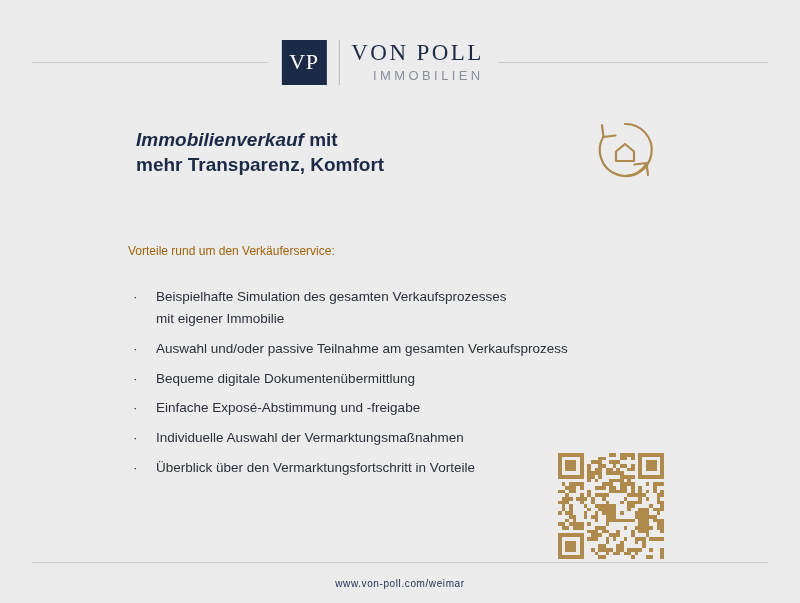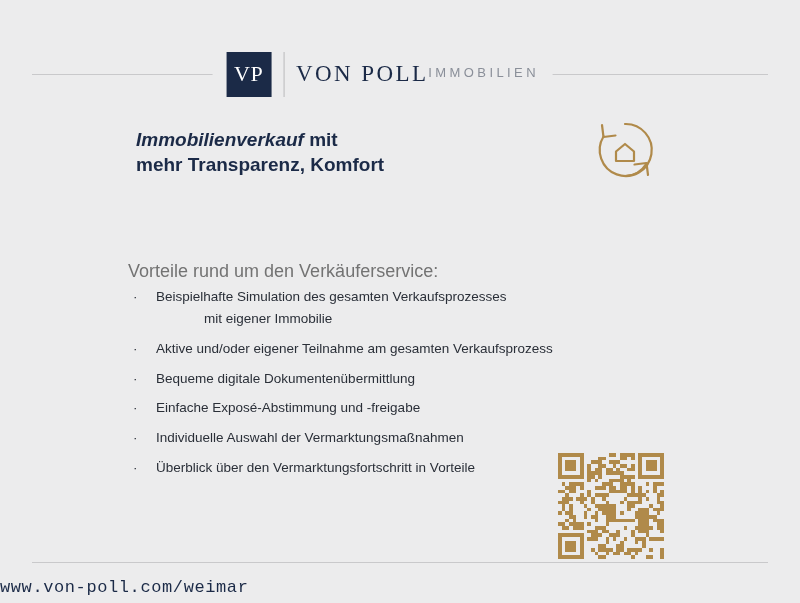--- a/index.html
+++ b/index.html
@@ -11,21 +11,21 @@
     height: 603px;
     background: #ececed;
     font-family: "Liberation Sans", sans-serif;
     overflow: hidden;
     position: relative;
   }
 
   
   .header {
     position: absolute;
-    top: 16px;
+    top: 4px;
     left: 0;
     width: 765px;
     height: 112px;
   }
   .header-rule {
     position: absolute;
     top: 58px;
     left: 32px;
     width: 736px;
     height: 1px;
@@ -56,21 +56,21 @@
     letter-spacing: 0.5px;
   }
   .logo-divider {
     width: 1px;
     height: 45px;
     background: #b9b9bb;
     margin: 0 12px;
   }
   .logo-text {
     display: flex;
-    flex-direction: row;
+    flex-direction: column;
     justify-content: flex-start;
   }
   .logo-title {
     font-family: "Liberation Serif", serif;
     font-size: 23px;
     letter-spacing: 2.4px;
     color: #1b2a47;
     line-height: 1.05;
   }
   .logo-sub {
@@ -102,24 +102,24 @@
     position: absolute;
     top: 120px;
     left: 595px;
     width: 60px;
     height: 60px;
   }
 
   
   .benefits-title {
     position: absolute;
-    top: 261px;
+    top: 244px;
     left: 128px;
-    font-size: 18px;
-    color: #737373;
+    font-size: 12px;
+    color: #a16207;
     font-weight: normal;
   }
   .benefits-list {
     position: absolute;
     top: 286px;
     left: 128px;
     width: 520px;
     margin: 0;
     padding: 0;
     list-style: none;
@@ -133,21 +133,20 @@
     margin-bottom: 8px;
   }
   .benefits-list li .bullet {
     position: absolute;
     left: 5px;
     top: 0;
     color: #2a2f38;
   }
   .benefits-list li .cont {
     display: block;
-    margin-left: 48px;
   }
 
   
   .qr {
     position: absolute;
     top: 453px;
     left: 558px;
     width: 106px;
     height: 106px;
   }
@@ -159,23 +158,23 @@
     left: 32px;
     width: 736px;
     height: 1px;
     background: #c9c9cb;
   }
   .footer-url {
     position: absolute;
     top: 578px;
     left: 0;
     width: 800px;
-    text-align: left;
-    font-family: Liberation Mono, monospace;
-    font-size: 17px;
+    text-align: center;
+    font-family: Liberation Sans, sans-serif;
+    font-size: 10px;
     letter-spacing: 0.6px;
     color: #1b2a47;
   }
 </style>
 </head>
 <body>
 
 <div class="header">
   <div class="header-rule"></div>
   <div class="logo-block">
@@ -208,21 +207,21 @@
 <div class="benefits-title">Vorteile rund um den Verkäuferservice:</div>
 
 <ul class="benefits-list">
   <li>
     <span class="bullet">·</span>
     <span>Beispielhafte Simulation des gesamten Verkaufsprozesses</span>
     <span class="cont">mit eigener Immobilie</span>
   </li>
   <li>
     <span class="bullet">·</span>
-    <span>Aktive und/oder eigener Teilnahme am gesamten Verkaufsprozess</span>
+    <span>Auswahl und/oder passive Teilnahme am gesamten Verkaufsprozess</span>
   </li>
   <li>
     <span class="bullet">·</span>
     <span>Bequeme digitale Dokumentenübermittlung</span>
   </li>
   <li>
     <span class="bullet">·</span>
     <span>Einfache Exposé-Abstimmung und -freigabe</span>
   </li>
   <li>

